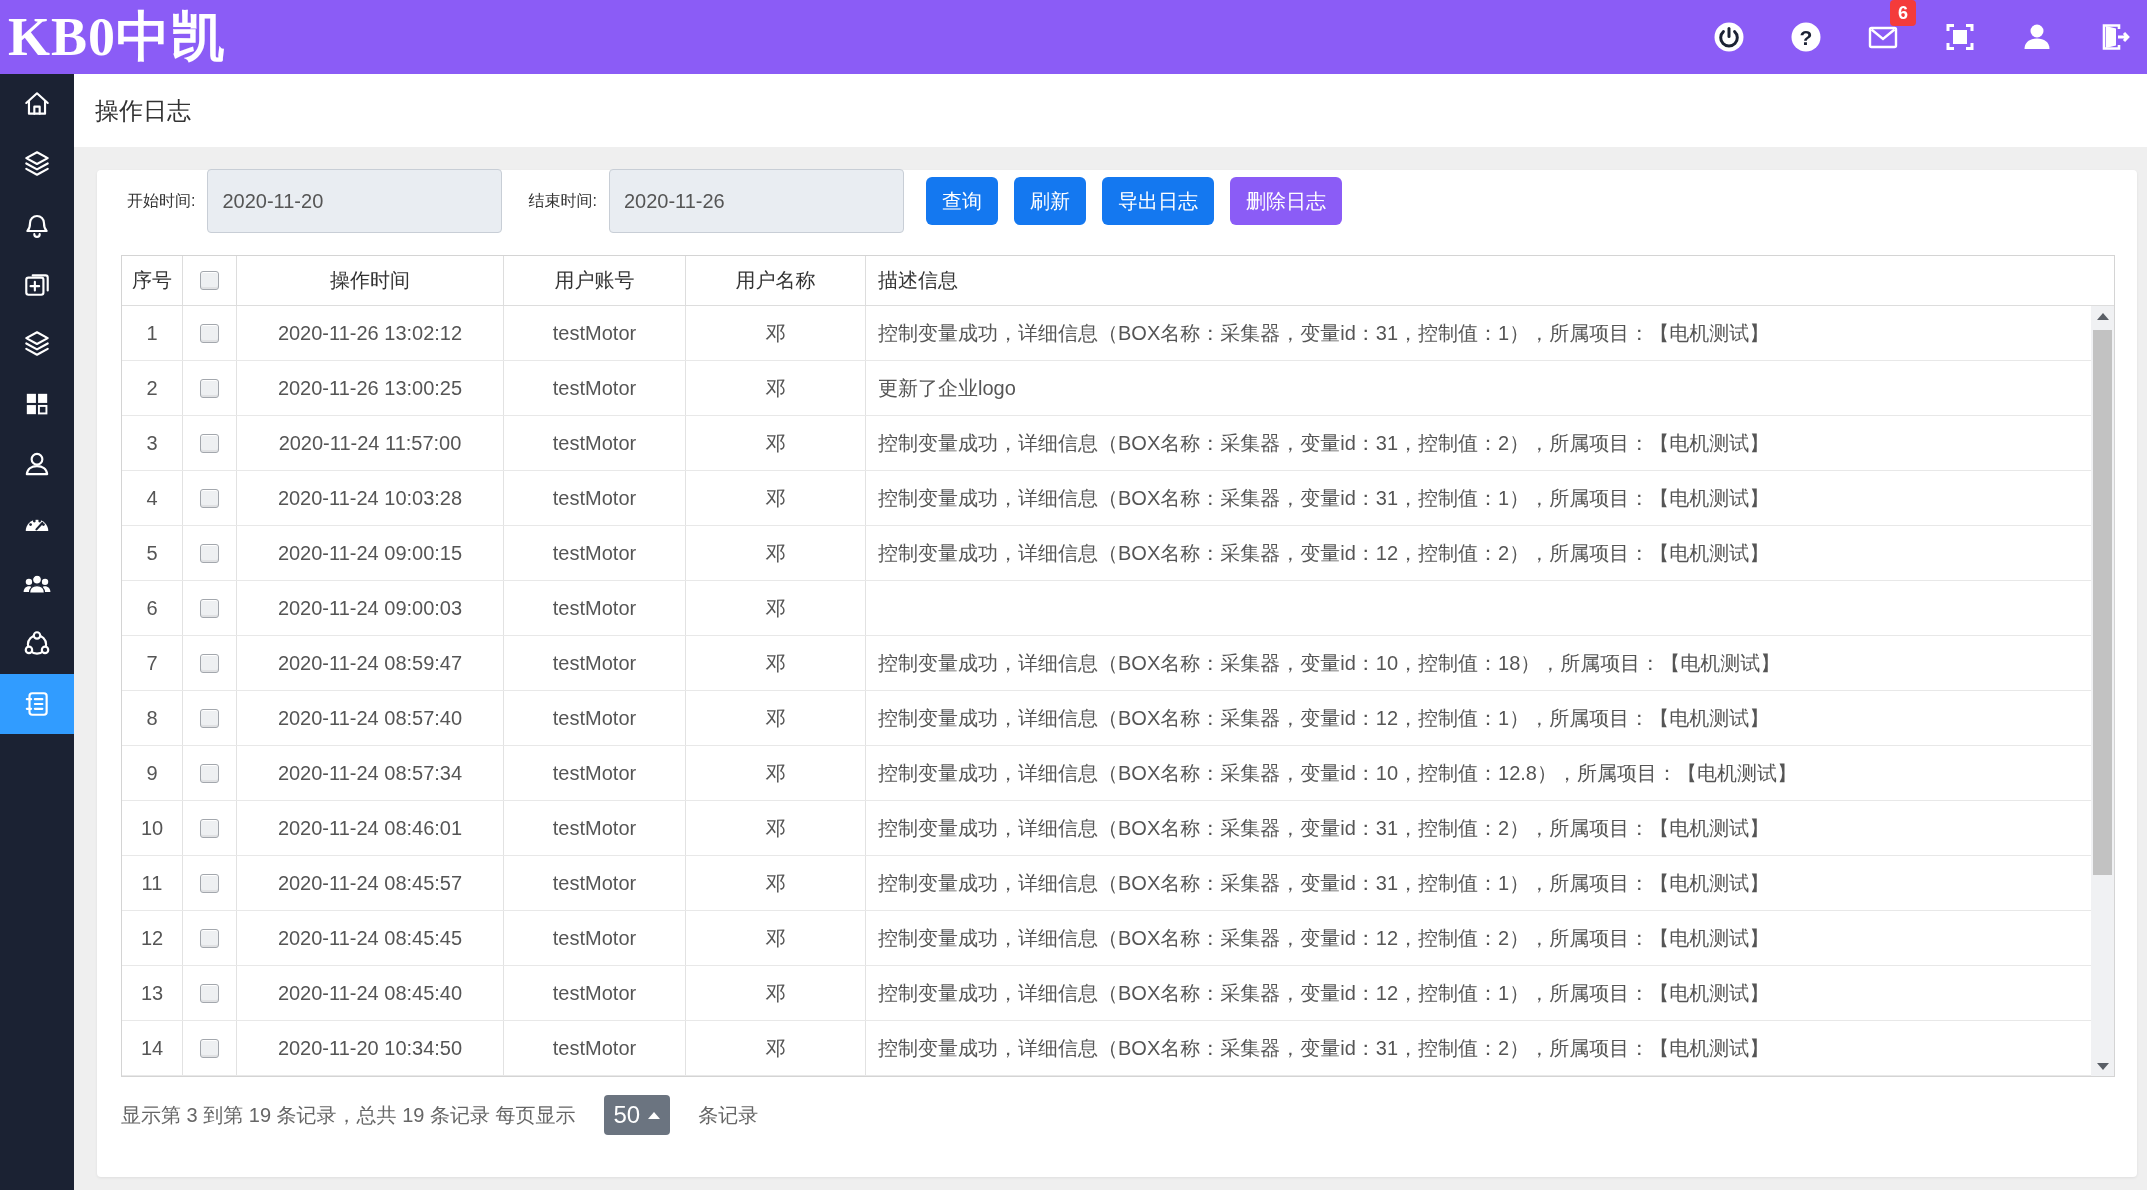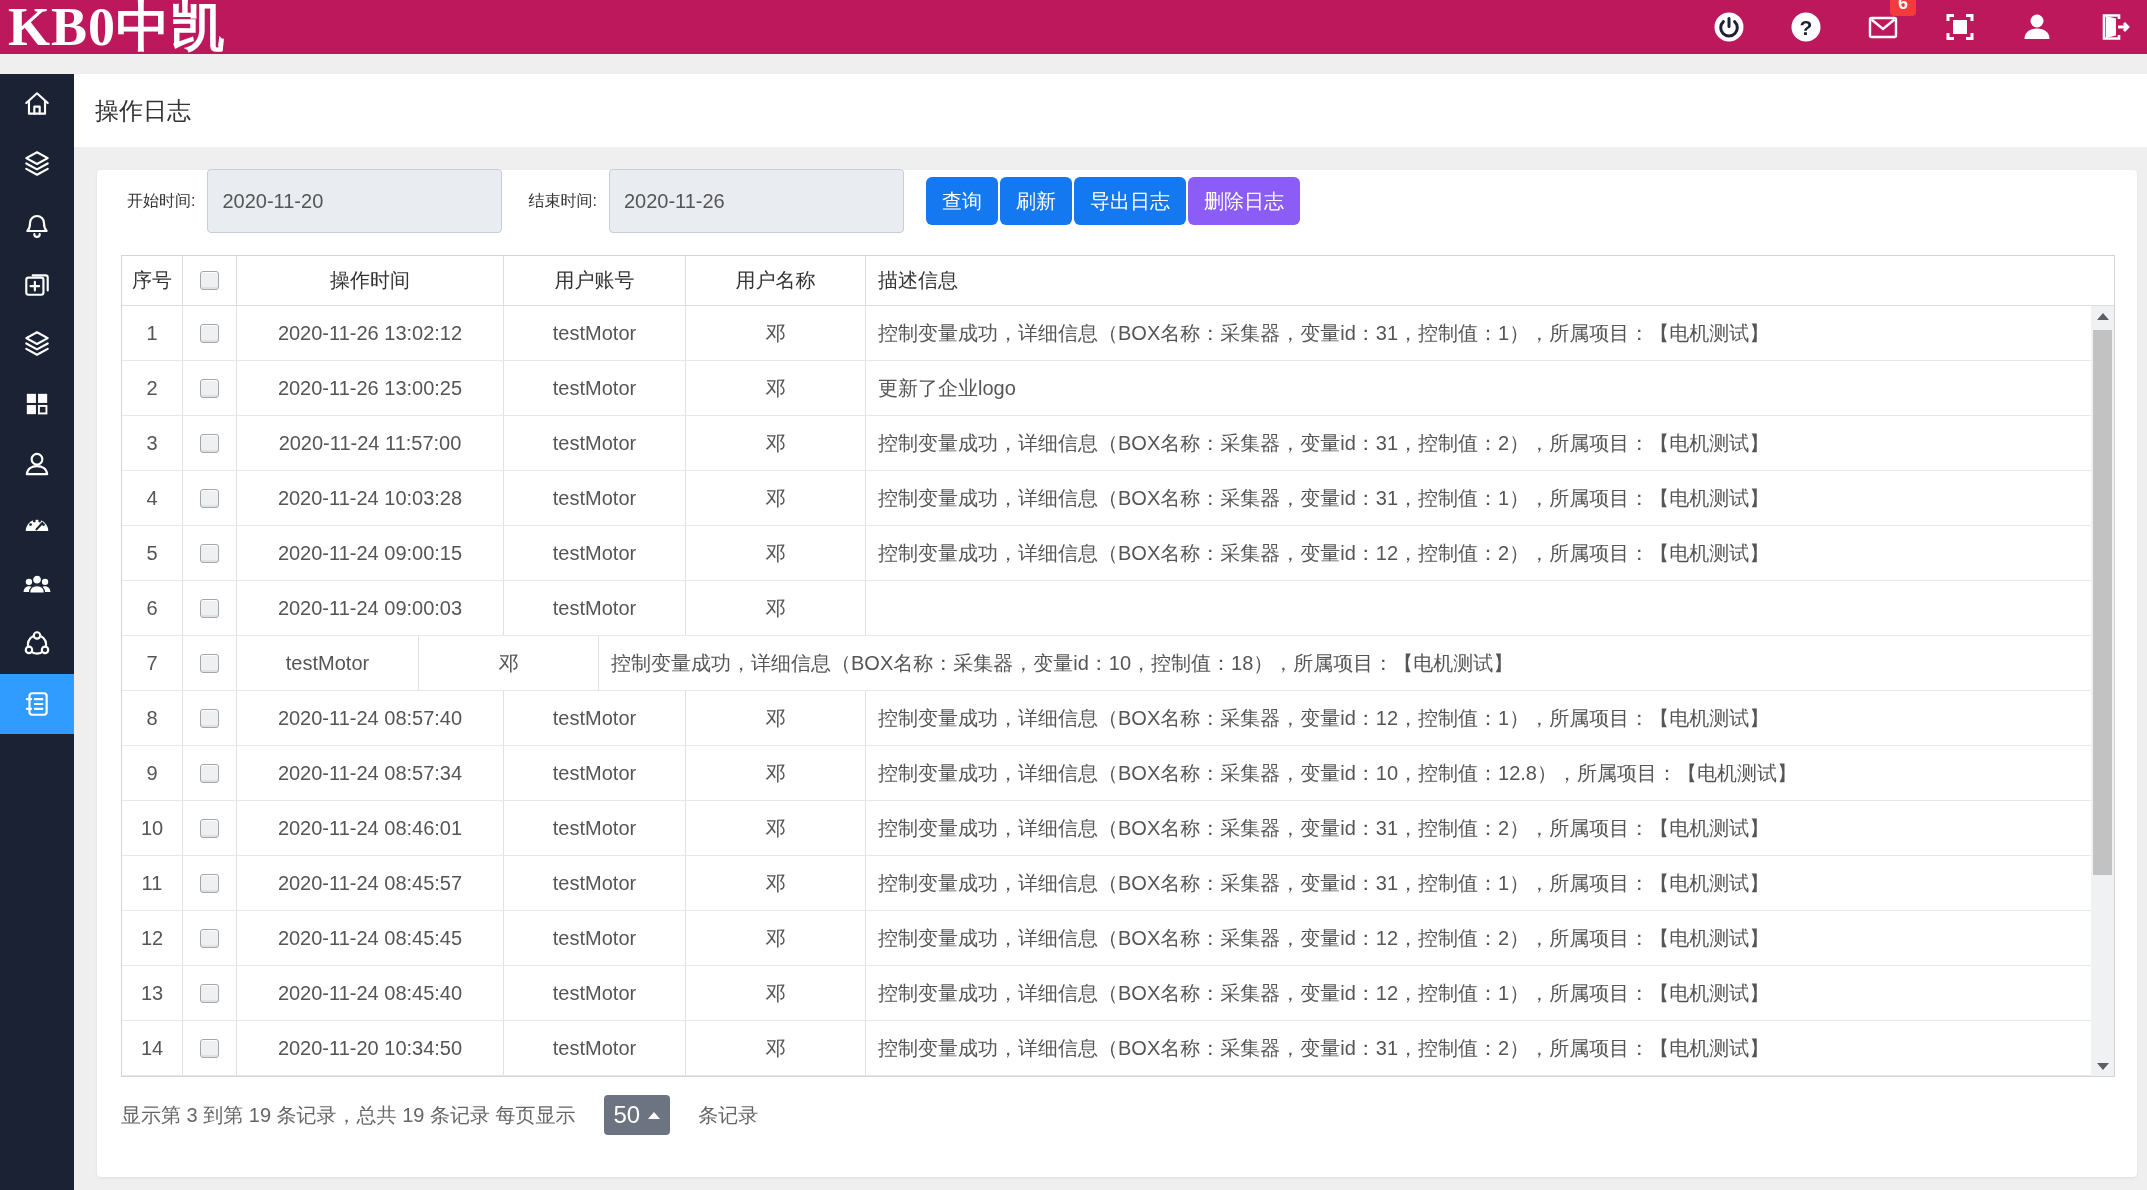--- a/index.html
+++ b/index.html
@@ -1,21 +1,21 @@
 <!DOCTYPE html>
 <html><head>
 <meta charset="utf-8">
 <style>
   html,body{margin:0;padding:0;}
   body{width:2147px;height:1190px;overflow:hidden;background:#efefef;
        font-family:"Liberation Sans","DejaVu Sans",sans-serif;}
   .stage{position:relative;width:2147px;height:1190px;}
 
   
-  .navbar{position:absolute;left:0;top:0;width:2147px;height:54px;background:#be185d;
+  .navbar{position:absolute;left:0;top:0;width:2147px;height:74px;background:#8b5cf6;
           display:flex;align-items:center;z-index:5;}
   .logo{font-family:"Liberation Serif","DejaVu Serif",serif;font-weight:bold;color:#fff;
         font-size:54px;line-height:74px;margin-left:8px;letter-spacing:1px;white-space:nowrap;}
   .nav-icons{margin-left:auto;display:flex;align-items:center;gap:43px;margin-right:16px;}
   .nav-icon{width:34px;height:34px;position:relative;cursor:pointer;flex:0 0 auto;}
   .badge{position:absolute;top:-20px;right:-16px;background:#f43b3b;color:#fff;
          font-size:18px;font-weight:bold;border-radius:4px;padding:2px 8px;line-height:22px;}
 
   
   .sidebar{position:absolute;left:0;top:74px;width:74px;height:1116px;background:#1b2233;z-index:4;}
@@ -32,21 +32,21 @@
         border-radius:4px;box-shadow:0 1px 3px rgba(0,0,0,.07);}
 
   
   .filter-row{position:absolute;left:30px;top:7px;height:48px;display:flex;align-items:center;}
   .f-label{font-size:16px;color:#333;white-space:nowrap;}
   .f-label.second{margin-left:26px;text-align:center;}
   .f-input{width:295px;height:64px;background:#e9edf2;border:1px solid #c8ced6;border-radius:4px;
            font-size:20px;color:#555;padding:0 14px;margin-left:12px;box-sizing:border-box;
            font-family:inherit;}
   .btn{height:48px;border:none;border-radius:6px;color:#fff;font-size:20px;padding:0 16px;
-       margin-left:2px;cursor:pointer;font-family:inherit;white-space:nowrap;}
+       margin-left:16px;cursor:pointer;font-family:inherit;white-space:nowrap;}
   .btn.blue{background:#1478f0;}
   .btn.red{background:#8b5cf6;}
   .btn.first{margin-left:22px;}
 
   
   .table-wrap{position:absolute;left:24px;top:85px;width:1992px;border:1px solid #d4d4d4;background:#fff;}
   .thead{display:flex;height:50px;border-bottom:1px solid #ddd;font-size:20px;color:#333;box-sizing:border-box;}
   .th,.td{display:flex;align-items:center;justify-content:center;border-right:1px solid #e2e2e2;box-sizing:border-box;}
   .thead .th{border-right:1px solid #ddd;}
   .col-no{width:61px;flex:0 0 auto;}
@@ -299,20 +299,21 @@
             </div>
             <div class="td col-time">2020-11-24 09:00:03</div>
             <div class="td col-acct">testMotor</div>
             <div class="td col-name">邓</div>
           </div>
           <div class="tr">
             <div class="td col-no">7</div>
             <div class="td col-cb">
               <span class="cb"></span>
             </div>
+            <div class="td col-time">2020-11-24 08:59:47</div>
             <div class="td col-acct">testMotor</div>
             <div class="td col-name">邓</div>
             <div class="td col-desc">控制变量成功，详细信息（BOX名称：采集器，变量id：10，控制值：18），所属项目：【电机测试】</div>
           </div>
           <div class="tr">
             <div class="td col-no">8</div>
             <div class="td col-cb">
               <span class="cb"></span>
             </div>
             <div class="td col-time">2020-11-24 08:57:40</div>

